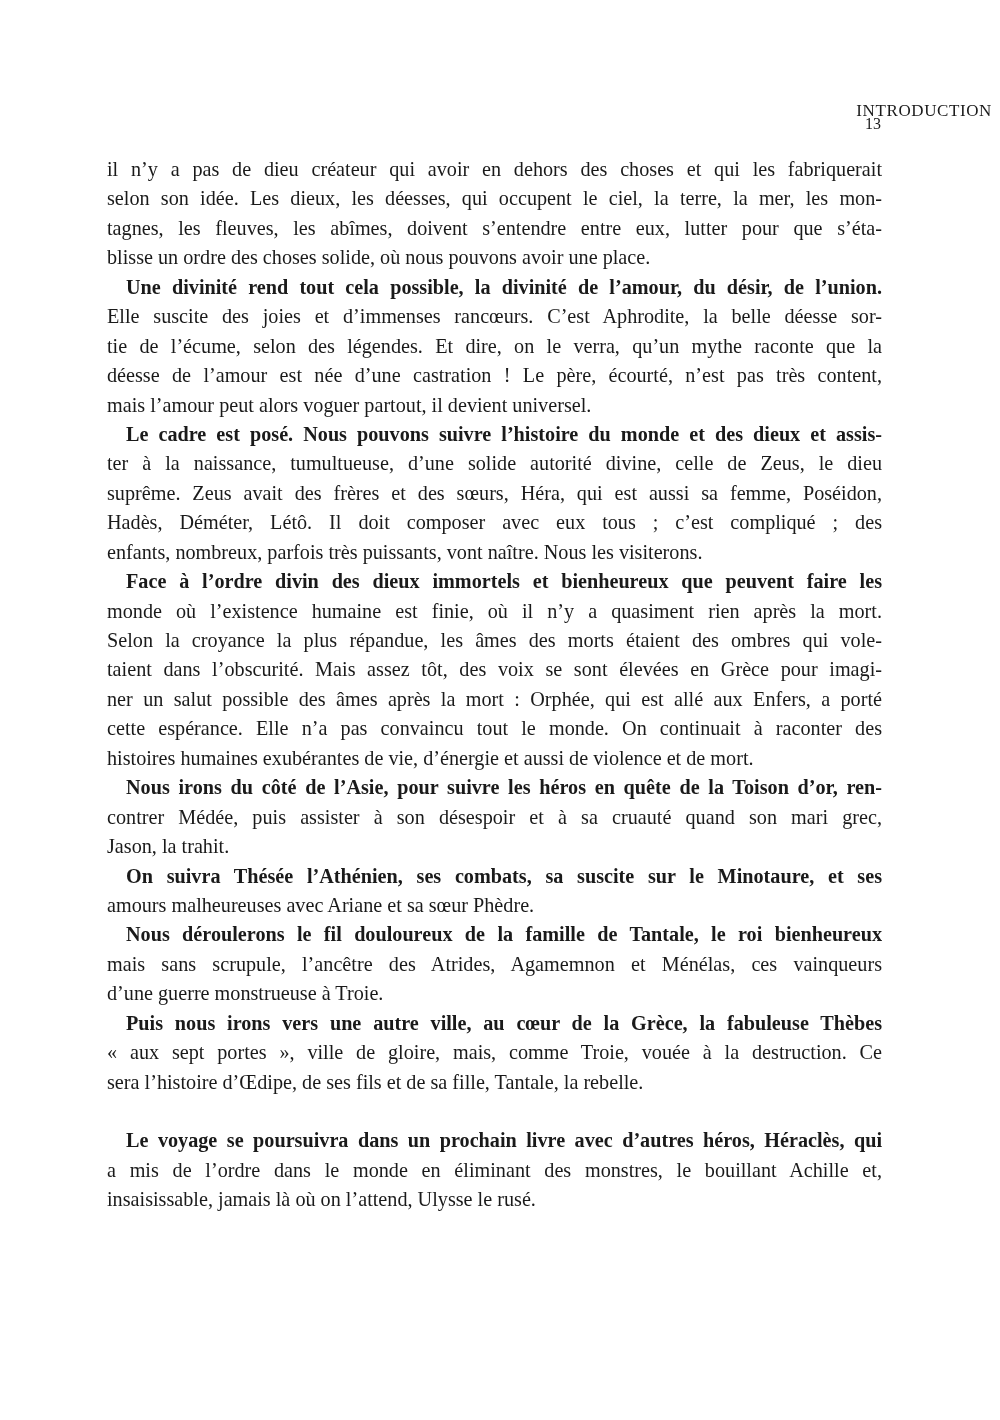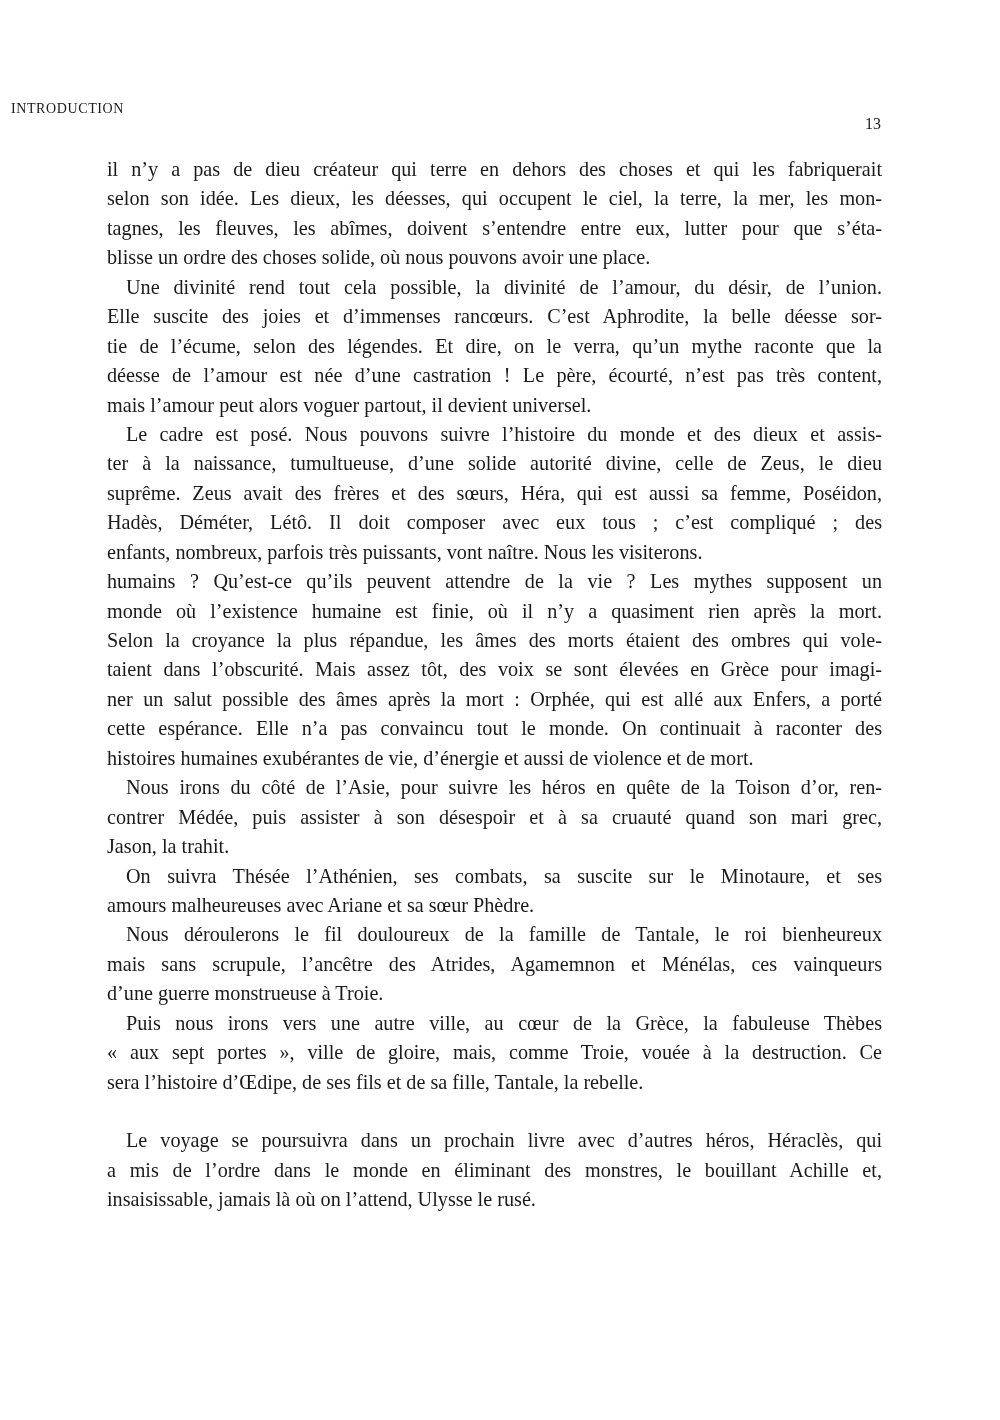--- a/index.html
+++ b/index.html
@@ -1,39 +1,39 @@
 <!DOCTYPE html>
 <html><head>
 <meta charset="utf-8">
 <style>
   html, body { margin:0; padding:0; background:#fff; }
   body { width:1000px; height:1420px; position:relative; overflow:hidden; }
   .page { position:absolute; left:0; top:0; width:1000px; height:1420px; background:#fff; color:#1a1a1a; font-family:"Liberation Serif", "DejaVu Serif", serif; }
   .running-head { position:absolute; top:99px; left:0; width:1000px; height:24px; }
-  .head-title { position:absolute; left:11px; width:990px; text-align:left; font-size:14px; letter-spacing:0.6px; top:2px; }
+  .head-title { position:absolute; left:2px; width:990px; text-align:right; font-size:17px; letter-spacing:0.6px; top:2px; }
   .folio { position:absolute; right:119px; top:16px; font-size:16px; }
   .body-text { position:absolute; left:107px; top:155px; width:775px; }
   .line { display:block; height:29.45px; line-height:29.45px; font-size:20.2px; white-space:nowrap; text-align:justify; text-align-last:justify; }
   .line.last { text-align-last:left; }
-  .line.indent { text-indent:19px; }
+  .line.indent { text-indent:19px;font-weight:bold; }
   .gap { display:block; height:29.45px; }
 </style>
 </head>
 <body>
 
 <div class="page">
   <div class="running-head">
     <span class="head-title">INTRODUCTION</span>
     <span class="folio">13</span>
   </div>
 
   <div class="body-text">
 
     <div>
-      <span class="line">il n’y a pas de dieu créateur qui terre en dehors des choses et qui les fabriquerait</span>
+      <span class="line">il n’y a pas de dieu créateur qui avoir en dehors des choses et qui les fabriquerait</span>
       <span class="line">selon son idée. Les dieux, les déesses, qui occupent le ciel, la terre, la mer, les mon-</span>
       <span class="line">tagnes, les fleuves, les abîmes, doivent s’entendre entre eux, lutter pour que s’éta-</span>
       <span class="line last">blisse un ordre des choses solide, où nous pouvons avoir une place.</span>
     </div>
 
     <div>
       <span class="line indent">Une divinité rend tout cela possible, la divinité de l’amour, du désir, de l’union.</span>
       <span class="line">Elle suscite des joies et d’immenses rancœurs. C’est Aphrodite, la belle déesse sor-</span>
       <span class="line">tie de l’écume, selon des légendes. Et dire, on le verra, qu’un mythe raconte que la</span>
       <span class="line">déesse de l’amour est née d’une castration ! Le père, écourté, n’est pas très content,</span>
@@ -42,21 +42,21 @@
 
     <div>
       <span class="line indent">Le cadre est posé. Nous pouvons suivre l’histoire du monde et des dieux et assis-</span>
       <span class="line">ter à la naissance, tumultueuse, d’une solide autorité divine, celle de Zeus, le dieu</span>
       <span class="line">suprême. Zeus avait des frères et des sœurs, Héra, qui est aussi sa femme, Poséidon,</span>
       <span class="line">Hadès, Déméter, Létô. Il doit composer avec eux tous ; c’est compliqué ; des</span>
       <span class="line last">enfants, nombreux, parfois très puissants, vont naître. Nous les visiterons.</span>
     </div>
 
     <div>
-      <span class="line">humains ? Qu’est-ce qu’ils peuvent attendre de la vie ? Les mythes supposent un</span>
+      <span class="line indent">Face à l’ordre divin des dieux immortels et bienheureux que peuvent faire les</span>
       <span class="line">monde où l’existence humaine est finie, où il n’y a quasiment rien après la mort.</span>
       <span class="line">Selon la croyance la plus répandue, les âmes des morts étaient des ombres qui vole-</span>
       <span class="line">taient dans l’obscurité. Mais assez tôt, des voix se sont élevées en Grèce pour imagi-</span>
       <span class="line">ner un salut possible des âmes après la mort : Orphée, qui est allé aux Enfers, a porté</span>
       <span class="line">cette espérance. Elle n’a pas convaincu tout le monde. On continuait à raconter des</span>
       <span class="line last">histoires humaines exubérantes de vie, d’énergie et aussi de violence et de mort.</span>
     </div>
 
     <div>
       <span class="line indent">Nous irons du côté de l’Asie, pour suivre les héros en quête de la Toison d’or, ren-</span>

